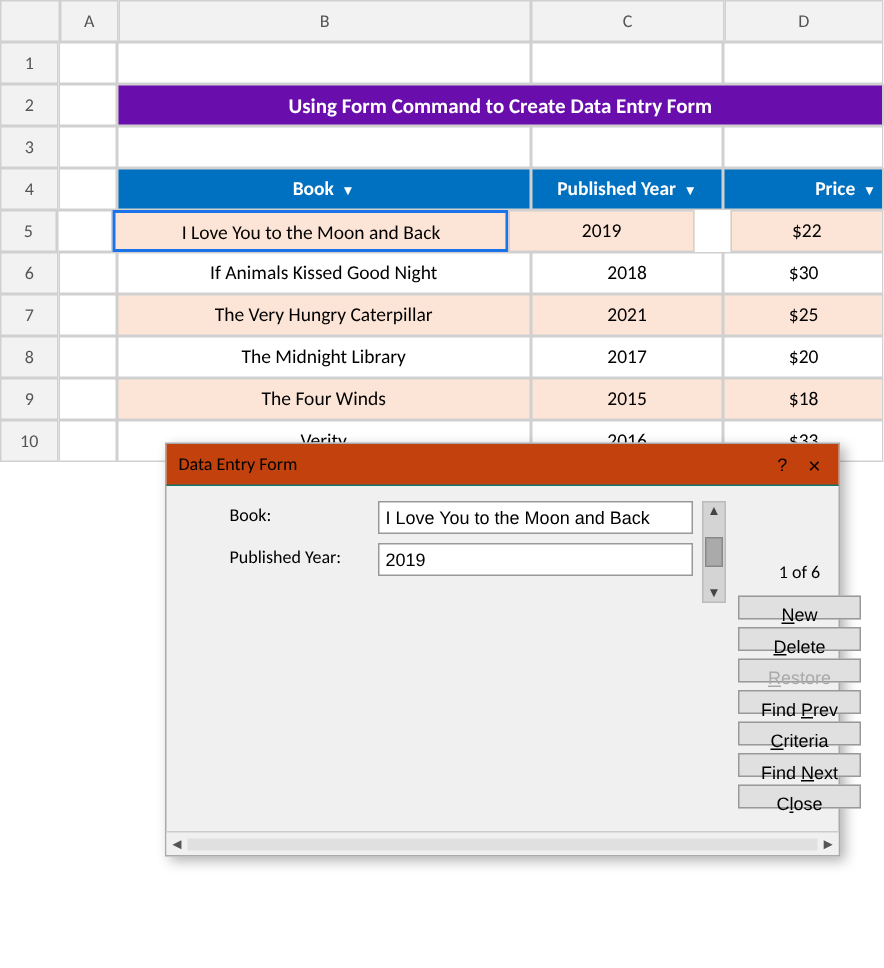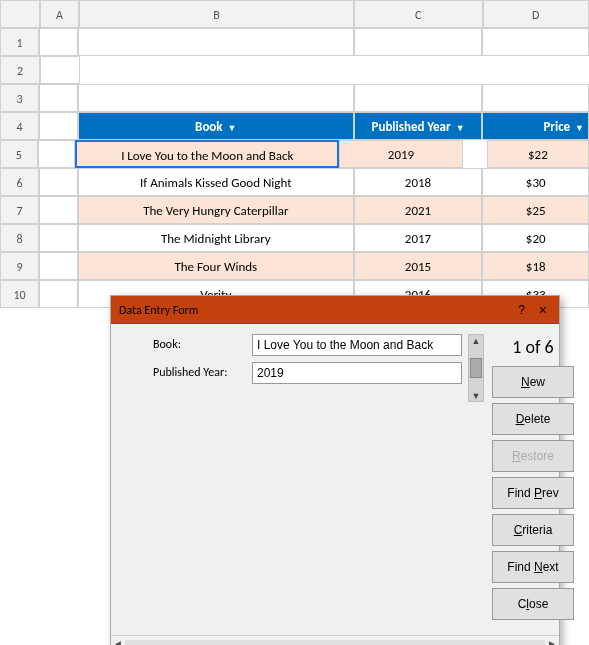--- a/index.html
+++ b/index.html
@@ -214,29 +214,30 @@
     }
 
     .dialog-right-panel {
       width: 90px;
       display: flex;
       flex-direction: column;
       gap: 0;
     }
 
     .dialog-record-info {
-      font-size: 18px;
+      font-size: 12px;
       text-align: center;
       margin-bottom: 8px;
       padding-top: 2px;
+      margin-top: 39px;
     }
 
     .dialog-btn {
       width: 82px;
-      height: 32px;
+      height: 16px;
       margin-bottom: 5px;
       background: #e0e0e0;
       border: 1px solid #999;
       font-size: 12px;
       cursor: pointer;
       text-align: center;
       line-height: 24px;
       padding: 0;
     }
 
@@ -317,20 +318,21 @@
     <div class="cell cell-row-num">1</div>
     <div class="cell cell-a"></div>
     <div class="cell cell-b"></div>
     <div class="cell cell-c"></div>
     <div class="cell cell-d"></div>
   </div>
 
   <div class="grid-row">
     <div class="cell cell-row-num">2</div>
     <div class="cell cell-a"></div>
+    <div class="cell cell-b title-cell" style="width:528px;">Using Form Command to Create Data Entry Form</div>
   </div>
 
   <div class="grid-row">
     <div class="cell cell-row-num">3</div>
     <div class="cell cell-a"></div>
     <div class="cell cell-b"></div>
     <div class="cell cell-c"></div>
     <div class="cell cell-d"></div>
   </div>
 

